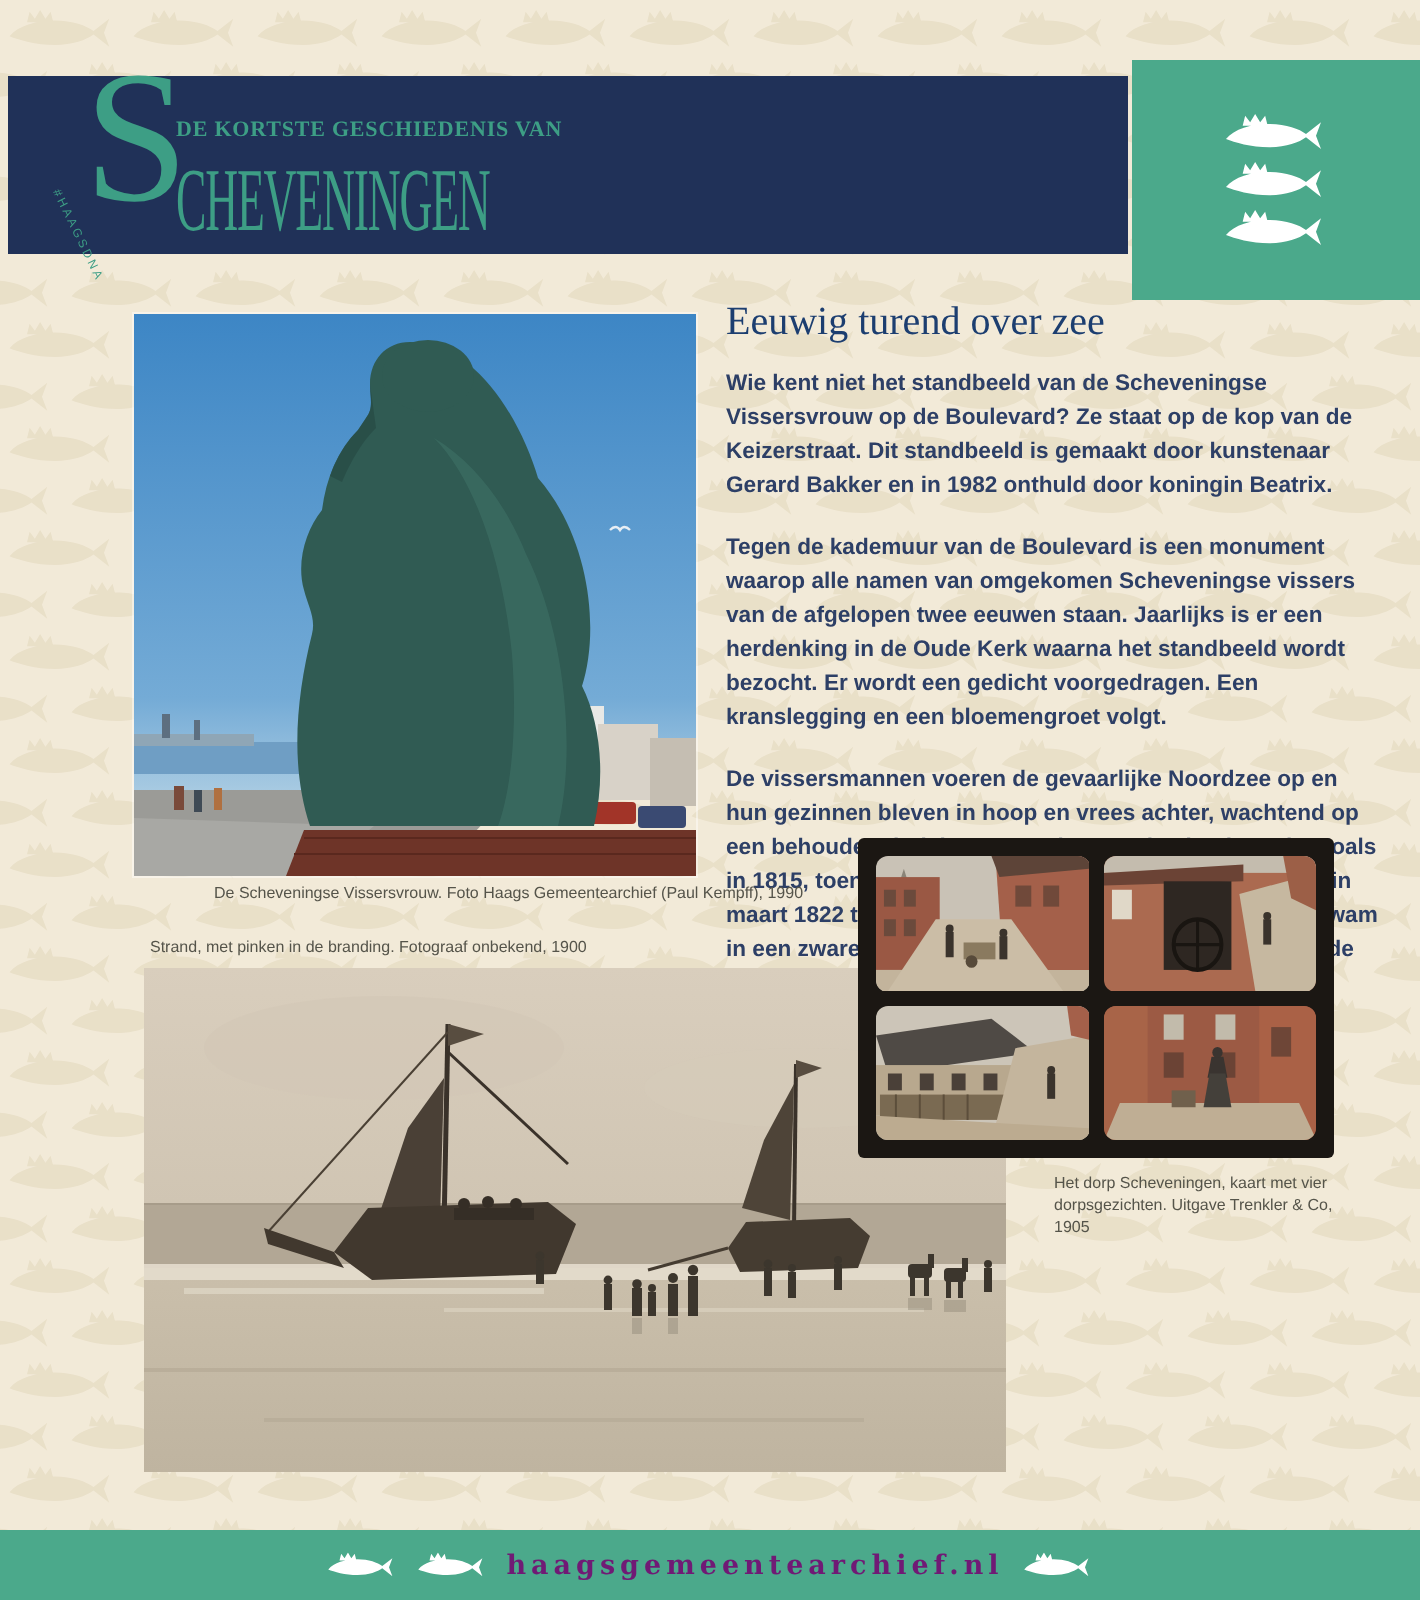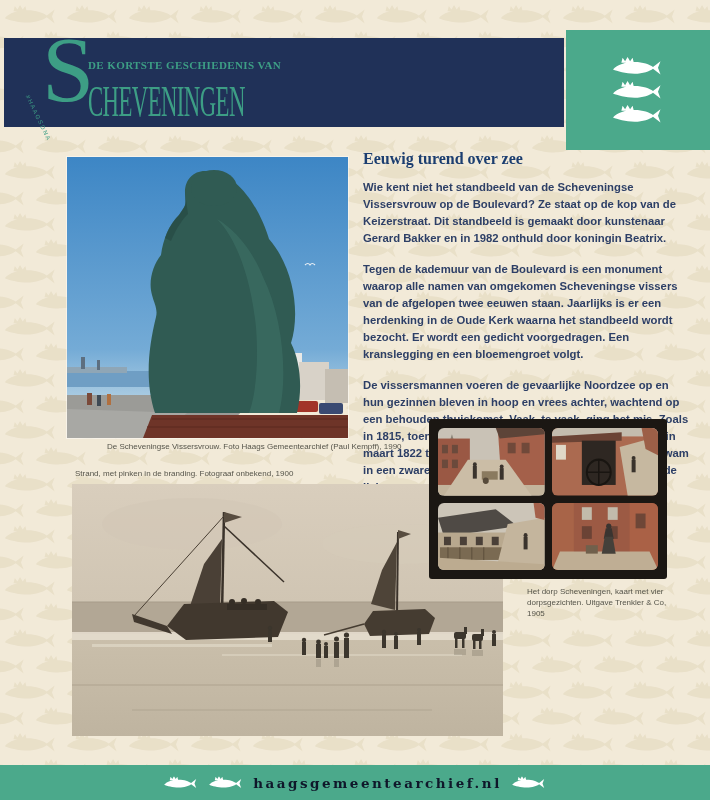--- a/index.html
+++ b/index.html
@@ -47,21 +47,21 @@
     background:#4ba98b;z-index:2;
     display:flex;flex-direction:column;align-items:center;
     justify-content:center;gap:4px;padding-top:2px;box-sizing:border-box;
   }
   .emblem svg{display:block;}
   
   .article{left:363px;top:150px;width:344px;z-index:2;}
   .article h1{
     margin:0 0 11px 0;
     font-family:"Liberation Serif",serif;
-    font-size:16px;font-weight:700;color:#1c3e70;
+    font-size:20px;font-weight:400;color:#1c3e70;
   }
   .article p{
     margin:0 16px 14px 0;
     font-size:11.3px;line-height:17px;font-weight:600;
     color:#2d3f66;
   }
   
   .statue-photo{left:67px;top:157px;width:281px;height:281px;z-index:2;box-shadow:0 0 0 1px rgba(255,255,255,.45);}
   .beach-photo{left:72px;top:484px;width:431px;height:252px;z-index:2;}
   .postcard{
@@ -78,21 +78,21 @@
   .cap-beach{left:75px;top:468px;width:320px;}
   .cap-postcard{left:527px;top:586px;width:148px;}
   
   .footer-band{
     left:0;top:765px;width:710px;height:35px;background:#4ba98b;z-index:2;
     display:flex;align-items:center;justify-content:center;gap:9px;
   }
   .footer-url{
     font-family:"DejaVu Serif",serif;
     font-size:13.5px;font-weight:700;letter-spacing:2.5px;
-    color:#0f172a;text-decoration:none;
+    color:#701a75;text-decoration:none;
   }
   .hidden-defs{position:absolute;width:0;height:0;overflow:hidden;}
 </style>
 </head>
 <body>
 
 <svg class="hidden-defs" aria-hidden="true">
   <symbol id="fish" viewBox="0 0 64 24">
     <path d="M12,7 L13.5,1 L16.5,5 L19.5,0 L22.5,5 L25.5,1 L27,7 Z
              M2,15 C7,9 17,6 28,6 C38,6 46,9 50,12 L59,5 L56,13 L59,21 L50,14 C46,17 38,20 28,20 C17,20 7,17 2,15 Z"></path>

